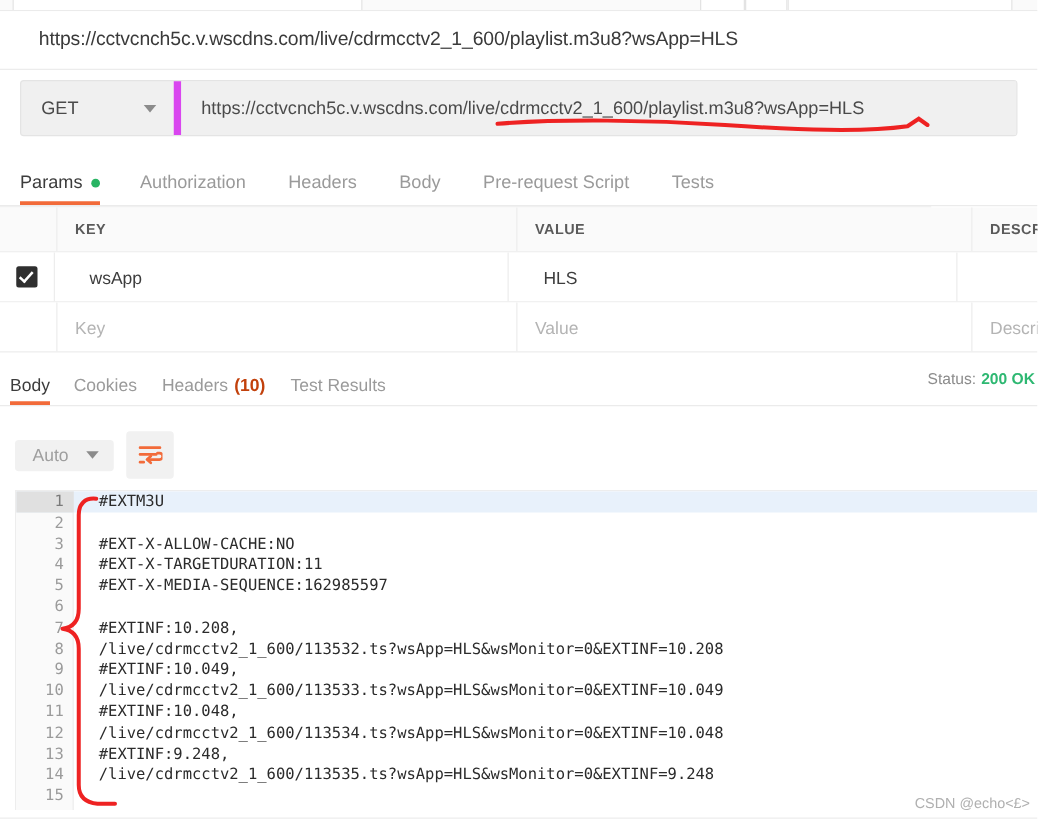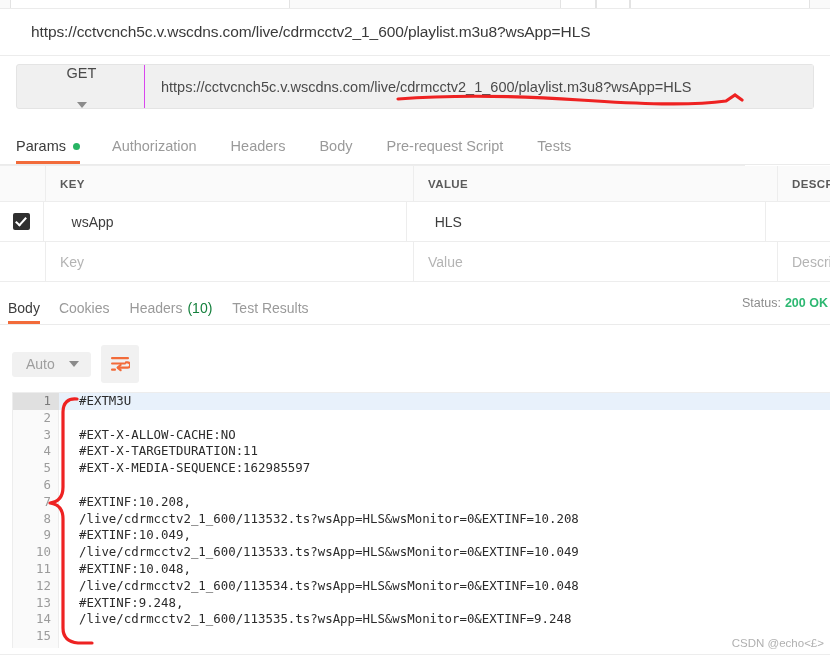--- a/index.html
+++ b/index.html
@@ -69,23 +69,22 @@
     box-sizing: border-box;
   }
   .method-box {
     width: 128px;
     height: 100%;
     display: flex;
     align-items: center;
     justify-content: space-between;
     padding: 0 14px 0 16px;
     box-sizing: border-box;
-    border-right: 1px solid #d946ef;
-    cursor: pointer;
-    flex-direction: column;
+    border-right: 6px solid #d946ef;
+    cursor: pointer;
   }
   .method-label {
     font-size: 14.5px;
     color: #4a4a4a;
   }
   .caret {
     width: 0; height: 0;
     border-left: 5px solid transparent;
     border-right: 5px solid transparent;
     border-top: 6px solid #8b8b8b;
@@ -224,21 +223,21 @@
     white-space: nowrap;
   }
   .resp-tab.active { color: #3c3c3c; }
   .resp-tab .underline {
     position: absolute;
     left: 0; right: 0;
     bottom: -1px;
     height: 3px;
     background: #f26b3a;
   }
-  .hdr-count { color: #15803d; margin-left: 5px; }
+  .hdr-count { color: #c2410c; margin-left: 5px; font-weight: bold; }
   .status-wrap {
     position: absolute;
     right: 2px; top: 3px;
     font-size: 12.5px;
     color: #8c8c8c;
     white-space: nowrap;
   }
   .status-val { color: #2eb872; font-weight: bold; margin-left: 4px; }
 
   

